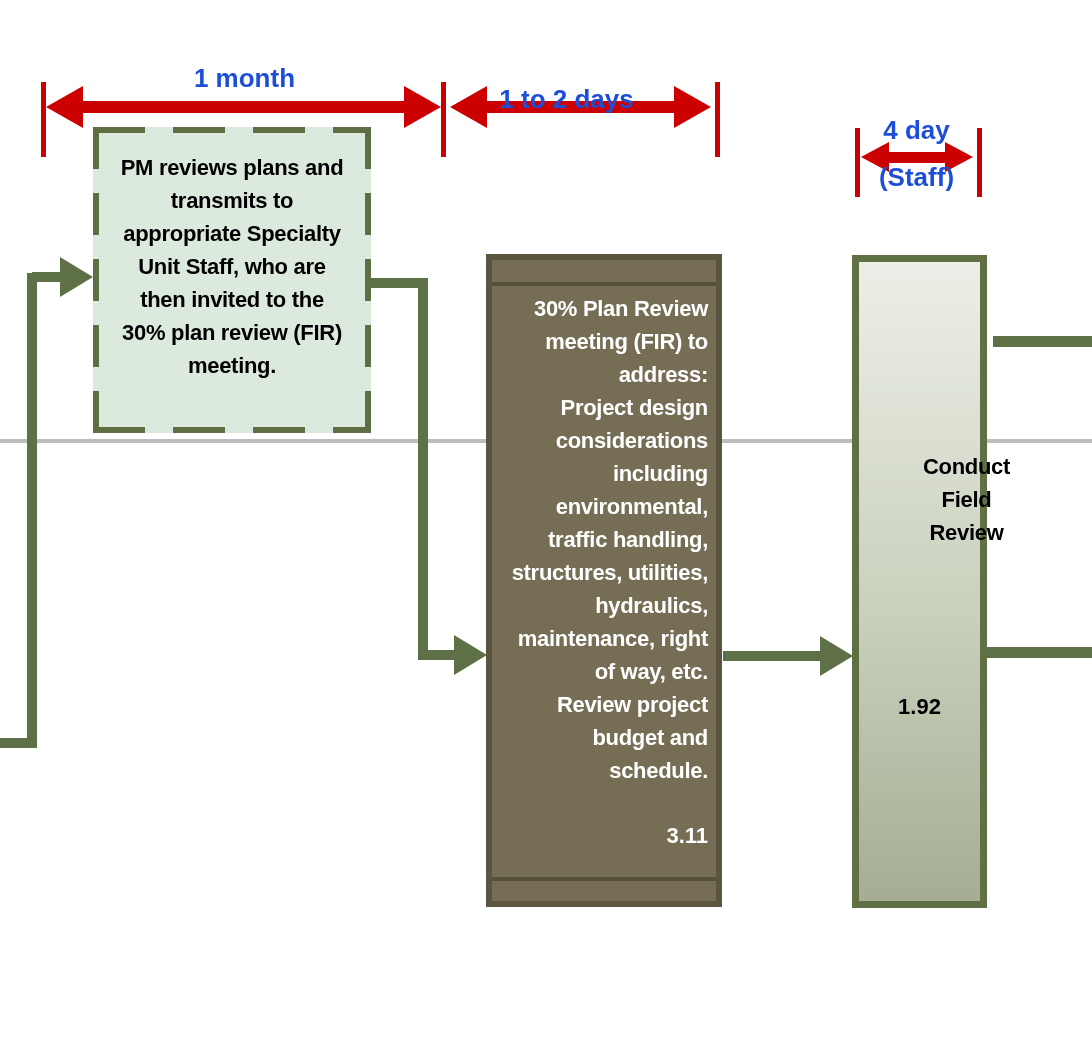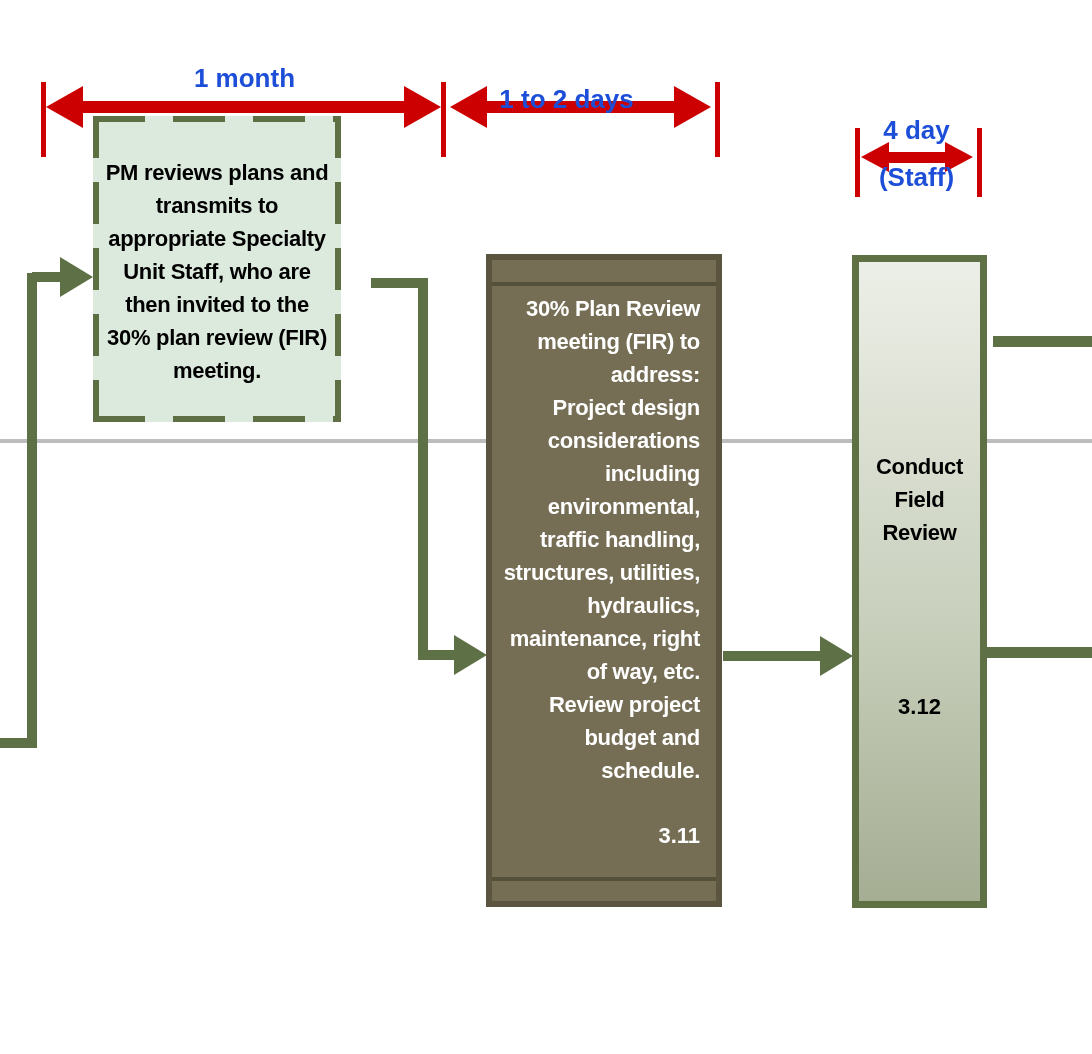--- a/index.html
+++ b/index.html
@@ -23,48 +23,48 @@
   .c-d2{left:986px;top:647px;width:106px;height:11px;}
   .g-arrowhead{position:absolute;width:0;height:0;z-index:1;
     border-top:20px solid transparent;border-bottom:20px solid transparent;border-left:33px solid #5e7045;}
   .ah-pm{left:60px;top:257px;}
   .ah-meeting{left:454px;top:635px;}
   .ah-field{left:820px;top:636px;}
 
   
   .box{position:absolute;box-sizing:border-box;z-index:2;}
   .box-pm{
-    left:93px;top:116px;width:248px;height:306px;
+    left:93px;top:127px;width:278px;height:306px;
     background:
       repeating-linear-gradient(90deg,#5e6f44 0 52px,rgba(0,0,0,0) 52px 80px) left top / 100% 6px no-repeat,
       repeating-linear-gradient(90deg,#5e6f44 0 52px,rgba(0,0,0,0) 52px 80px) left bottom / 100% 6px no-repeat,
       repeating-linear-gradient(180deg,#5e6f44 0 42px,rgba(0,0,0,0) 42px 66px) left top / 6px 100% no-repeat,
       repeating-linear-gradient(180deg,#5e6f44 0 42px,rgba(0,0,0,0) 42px 66px) right top / 6px 100% no-repeat,
       #dceade;
-    padding-top:40px;text-align:center;color:#000;
+    padding-top:24px;text-align:center;color:#000;
   }
   .box-text{white-space:pre-line;font-size:22px;line-height:33px;font-weight:700;letter-spacing:-0.3px;}
   .box-number{font-size:22px;line-height:33px;font-weight:700;}
 
   .box-meeting{
     left:486px;top:254px;width:236px;height:653px;
     background:#756e55;border:6px solid #5b543e;
   }
   .meeting-strip-top{height:22px;border-bottom:4px solid #55503a;}
-  .meeting-body{padding:6px 16px 0 0;text-align:right;color:#ffffff;overflow:visible;}
+  .meeting-body{padding:6px 8px 0 0;text-align:right;color:#ffffff;overflow:visible;}
   .meeting-number{margin-top:32px;}
   .meeting-strip-bottom{position:absolute;left:0;right:0;bottom:0;height:20px;border-top:4px solid #55503a;}
 
   .box-field{
     left:852px;top:255px;width:135px;height:653px;
     border:7px solid #5f7045;
     background:linear-gradient(180deg,#ecefe7 0%,#c9d0bd 55%,#a5ae93 100%);
     color:#000;
   }
-  .field-title{position:absolute;left:0;top:188px;width:100%;text-align:center;}
+  .field-title{position:absolute;left:0;top:188px;width:100%;text-align:center;padding-left:47px;}
   .field-number{position:absolute;left:0;top:428px;width:100%;text-align:center;}
 
   
   .red{color:#1d4ed8;}
   .tick{position:absolute;width:5px;background:#cc0000;z-index:3;}
   .tk1a{left:41px;top:82px;height:75px;}
   .tk1b{left:441px;top:82px;height:75px;}
   .tk2b{left:715px;top:82px;height:75px;}
   .tk3a{left:855px;top:128px;height:69px;}
   .tk3b{left:977px;top:128px;height:69px;}
@@ -138,21 +138,21 @@
 schedule.</div>
       <div class="box-number meeting-number">3.11</div>
     </div>
     <div class="meeting-strip-bottom"></div>
   </div>
 
   <div class="box box-field">
     <div class="field-title box-text">Conduct
 Field
 Review</div>
-    <div class="field-number box-number">3.12</div>
+    <div class="field-number box-number">1.92</div>
   </div>
 
   <div class="tick tk1a"></div>
   <div class="tick tk1b"></div>
   <div class="tick tk2b"></div>
   <div class="tick tk3a"></div>
   <div class="tick tk3b"></div>
 
   <div class="dim dim-1">
     <div class="tri tri-l"></div>

